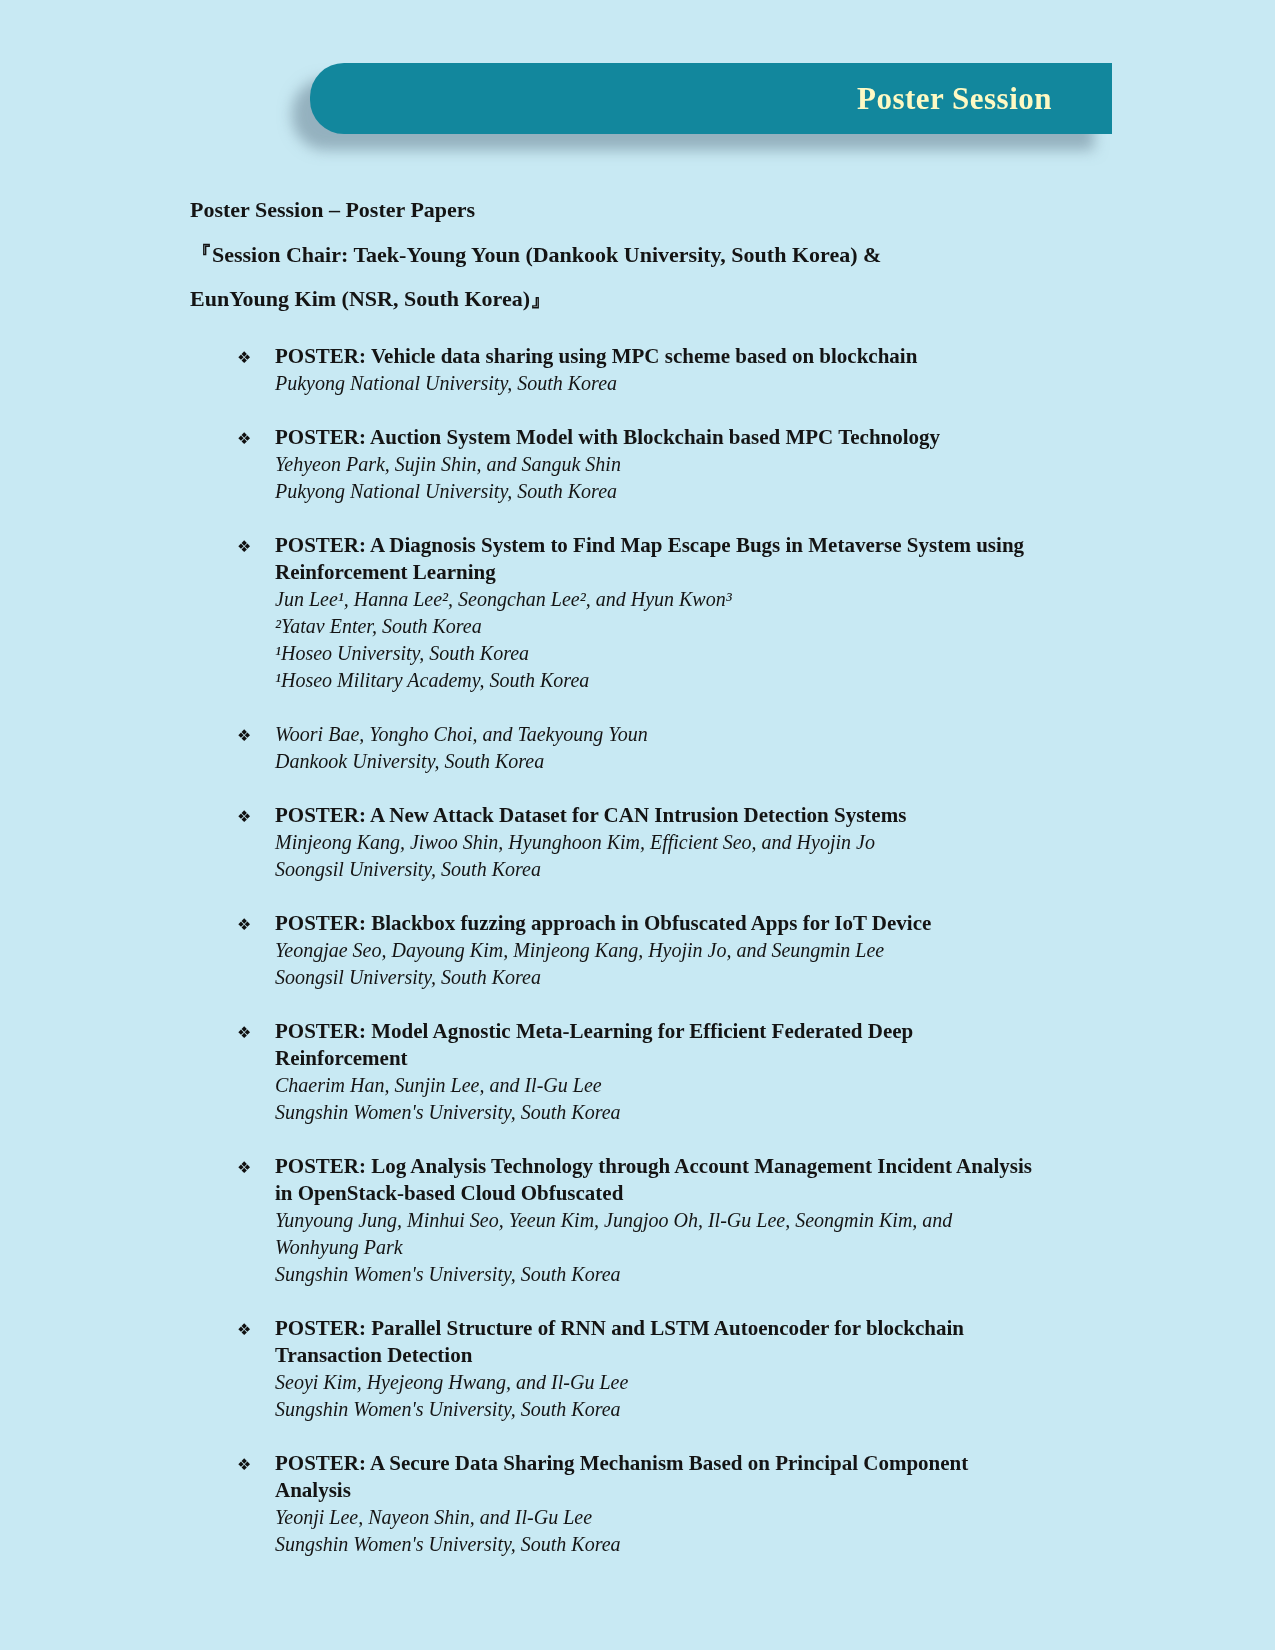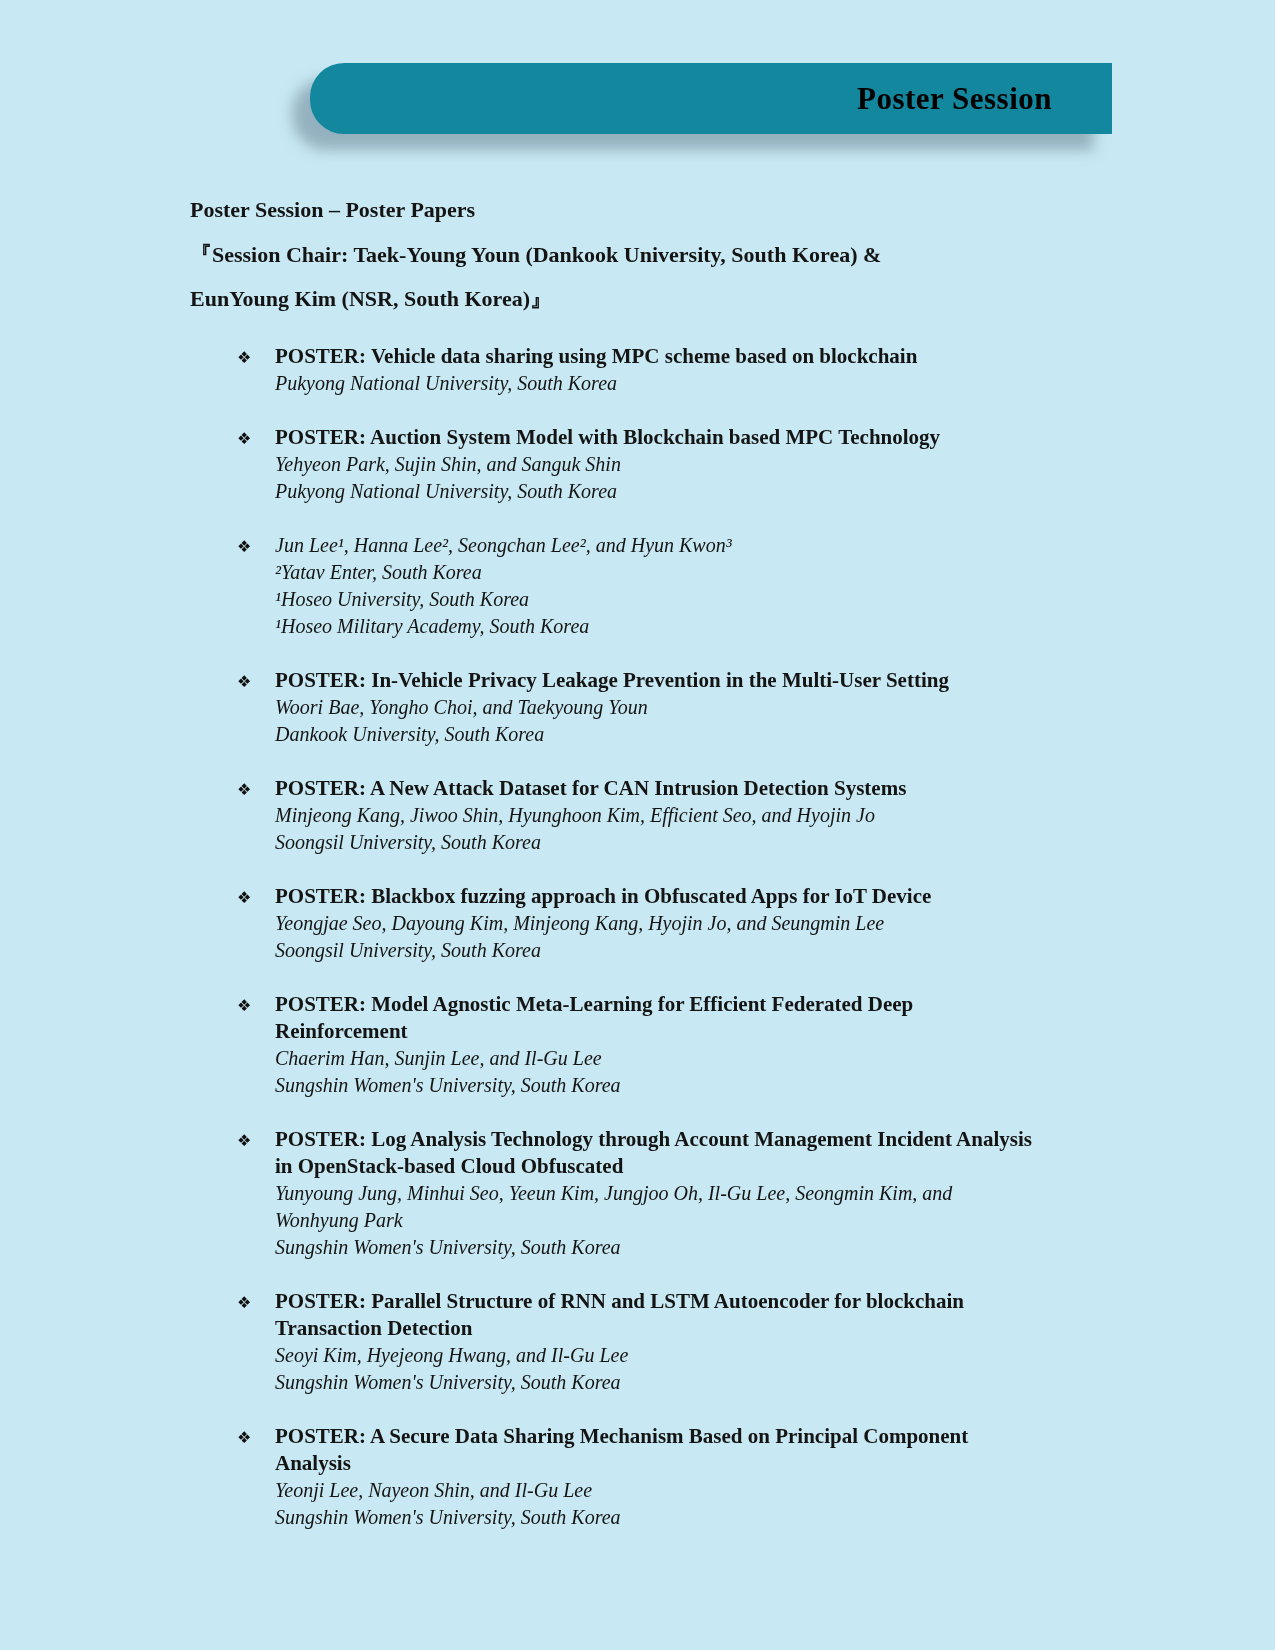--- a/index.html
+++ b/index.html
@@ -89,21 +89,21 @@
     font-size: 20px;
     line-height: 27px;
   }
 </style>
 </head>
 <body style="background: rgb(200, 233, 243);">
 
 <div class="page">
 
   <div class="banner" style="background: rgb(18, 135, 157);">
-    <span class="banner-text" style="color: #000000;">Poster Session</span>
+    <span class="banner-text" style="color: #fef9c3;">Poster Session</span>
   </div>
 
   <div class="content">
     <h1 class="heading">Poster Session – Poster Papers</h1>
     <p class="chair">『Session Chair: Taek-Young Youn (Dankook University, South Korea) &amp;</p>
     <p class="chair">EunYoung Kim (NSR, South Korea)』</p>
 
     <div class="paper-list">
         <div class="paper">
           <span class="bullet">❖</span>
@@ -116,30 +116,30 @@
           <span class="bullet">❖</span>
           <div class="paper-body">
             <div class="paper-title">POSTER: Auction System Model with Blockchain based MPC Technology</div>
             <div class="paper-line">Yehyeon Park, Sujin Shin, and Sanguk Shin</div>
             <div class="paper-line">Pukyong National University, South Korea</div>
           </div>
         </div>
         <div class="paper">
           <span class="bullet">❖</span>
           <div class="paper-body">
+            <div class="paper-title">POSTER: A Diagnosis System to Find Map Escape Bugs in Metaverse System using Reinforcement Learning</div>
             <div class="paper-line">Jun Lee¹, Hanna Lee², Seongchan Lee², and Hyun Kwon³</div>
             <div class="paper-line">²Yatav Enter, South Korea</div>
             <div class="paper-line">¹Hoseo University, South Korea</div>
             <div class="paper-line">¹Hoseo Military Academy, South Korea</div>
           </div>
         </div>
         <div class="paper">
           <span class="bullet">❖</span>
           <div class="paper-body">
-            <div class="paper-title">POSTER: In-Vehicle Privacy Leakage Prevention in the Multi-User Setting</div>
             <div class="paper-line">Woori Bae, Yongho Choi, and Taekyoung Youn</div>
             <div class="paper-line">Dankook University, South Korea</div>
           </div>
         </div>
         <div class="paper">
           <span class="bullet">❖</span>
           <div class="paper-body">
             <div class="paper-title">POSTER: A New Attack Dataset for CAN Intrusion Detection Systems</div>
             <div class="paper-line">Minjeong Kang, Jiwoo Shin, Hyunghoon Kim, Efficient Seo, and Hyojin Jo</div>
             <div class="paper-line">Soongsil University, South Korea</div>

